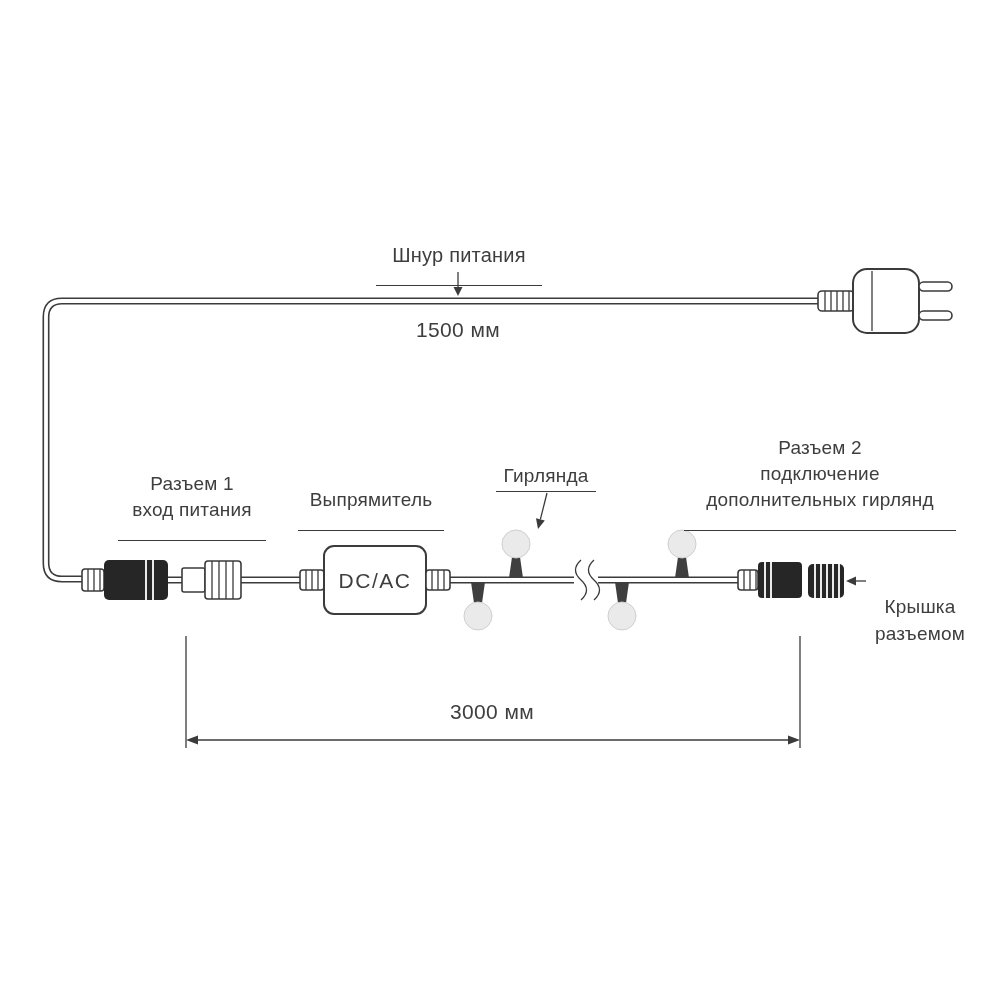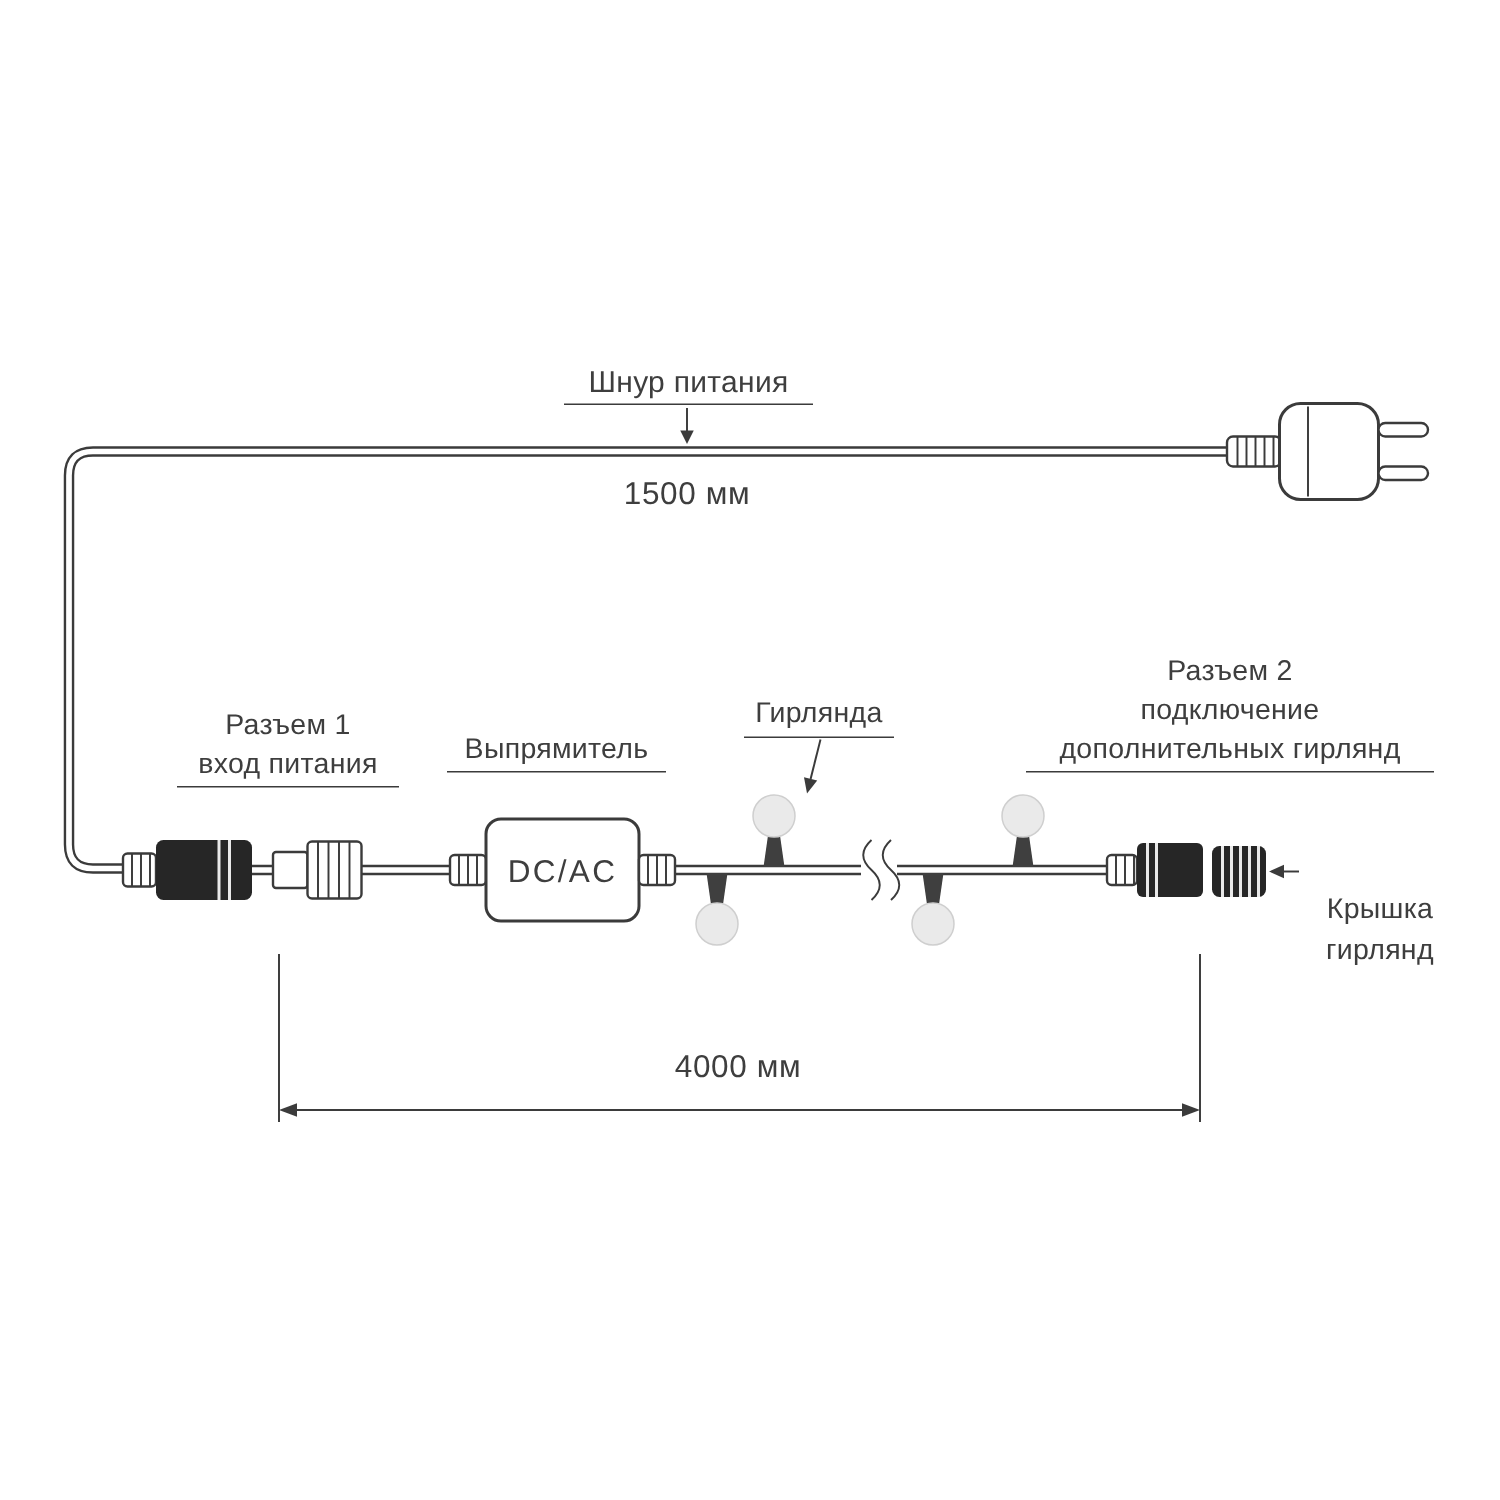--- a/index.html
+++ b/index.html
@@ -20,21 +20,21 @@
   .ah    { fill:#3b3b3b; stroke:none; }
   .bulb  { fill:#eaeaea; stroke:#cfcfcf; stroke-width:1; }
   .base  { fill:#3f3f3f; stroke:none; }
   .boxtext { font-family:"Liberation Sans", sans-serif; font-size:21px; fill:#3e3e3e; letter-spacing:1.5px; }
 
   .label {
     position:absolute; color:#3e3e3e; text-align:center;
     font-size:19px; line-height:26px; letter-spacing:.2px;
   }
   .label span { display:block; }
-  .underlined { border-bottom:1.5px solid #3b3b3b; padding-bottom:1px; }
+  .underlined { border-bottom:1.5px solid #3b3b3b; padding-bottom:17px; }
   .big { font-size:21px; letter-spacing:.4px; }
 </style>
 </head>
 <body>
 
 <div class="stage">
 
   <svg width="1000" height="1000" viewBox="0 0 1000 1000">
 
     <g>
@@ -142,19 +142,19 @@
   <div class="label underlined" style="left:496px; top:463px; width:100px; padding-bottom:2px;">Гирлянда</div>
 
   <div class="label underlined" style="left:684px; top:435px; width:272px;">
     <span>Разъем 2</span>
     <span>подключение</span>
     <span>дополнительных гирлянд</span>
   </div>
 
   <div class="label" style="left:868px; top:553px; width:104px; line-height:27px;margin-top:40px;">
     <span>Крышка</span>
-    <span>гирлянд</span>
+    <span>разъемом</span>
   </div>
 
-  <div class="label big" style="left:392px; top:699px; width:200px;">4000 мм</div>
+  <div class="label big" style="left:392px; top:699px; width:200px;">3000 мм</div>
 
 
 </div>
 
 </body></html>

